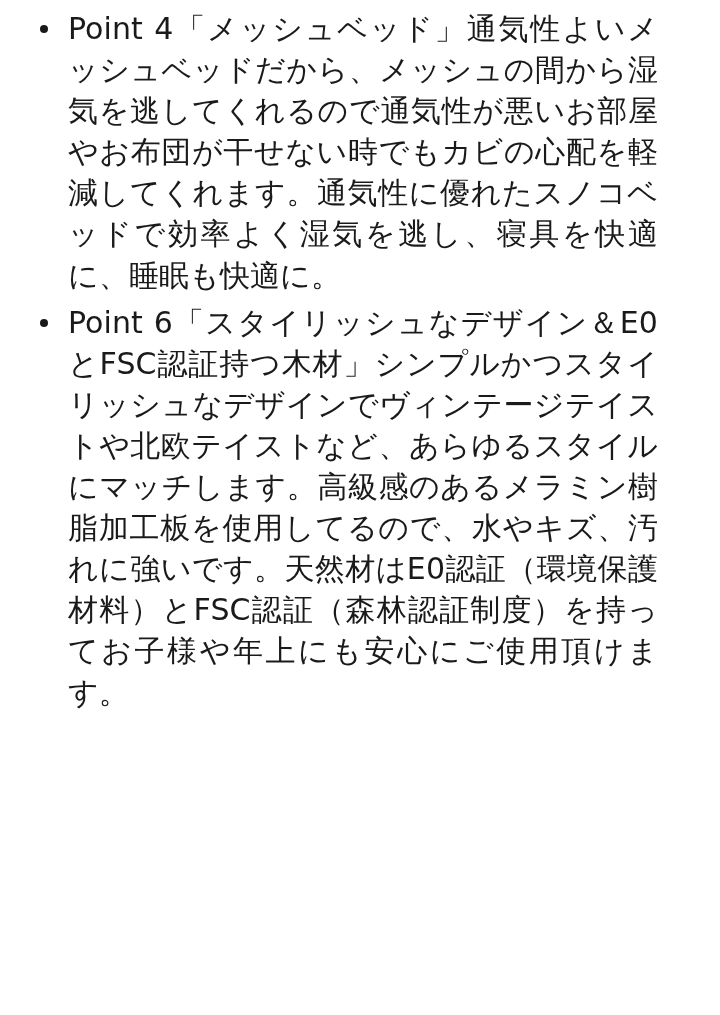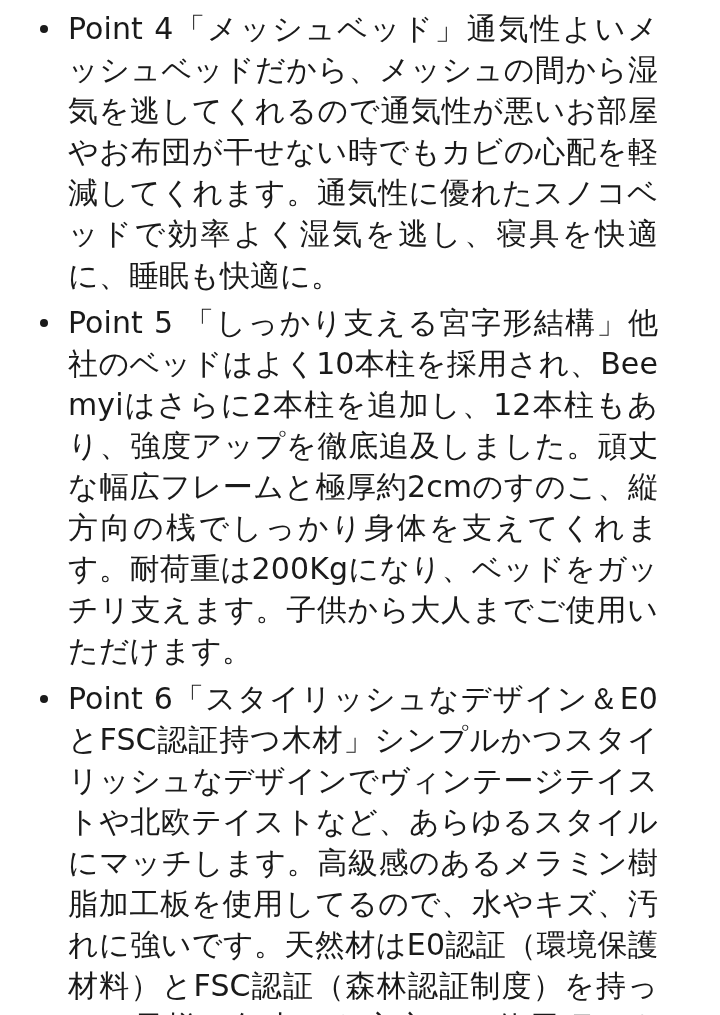--- a/index.html
+++ b/index.html
@@ -53,20 +53,16 @@
 <body>
 
 <div class="page">
   <ul class="bullet-list">
     <li>
       <span class="bullet-dot"></span>
       <span class="para-text">Point 4「メッシュベッド」通気性よいメッシュベッドだから、メッシュの間から湿気を逃してくれるので通気性が悪いお部屋やお布団が干せない時でもカビの心配を軽減してくれます。通気性に優れたスノコベッドで効率よく湿気を逃し、寝具を快適に、睡眠も快適に。</span>
     </li>
     <li>
       <span class="bullet-dot"></span>
-      <span class="para-text">Point 5 「しっかり支える宮字形結構」他社のベッドはよく10本柱を採用され、Beemyiはさらに2本柱を追加し、12本柱もあり、強度アップを徹底追及しました。頑丈な幅広フレームと極厚約2cmのすのこ、縦方向の桟でしっかり身体を支えてくれます。耐荷重は200Kgになり、ベッドをガッチリ支えます。子供から大人までご使用いただけます。</span>
-    </li>
-    <li>
-      <span class="bullet-dot"></span>
       <span class="para-text">Point 6「スタイリッシュなデザイン＆E0とFSC認証持つ木材」シンプルかつスタイリッシュなデザインでヴィンテージテイストや北欧テイストなど、あらゆるスタイルにマッチします。高級感のあるメラミン樹脂加工板を使用してるので、水やキズ、汚れに強いです。天然材はE0認証（環境保護材料）とFSC認証（森林認証制度）を持ってお子様や年上にも安心にご使用頂けます。</span>
     </li>
   </ul>
 </div>
 
 </body></html>

